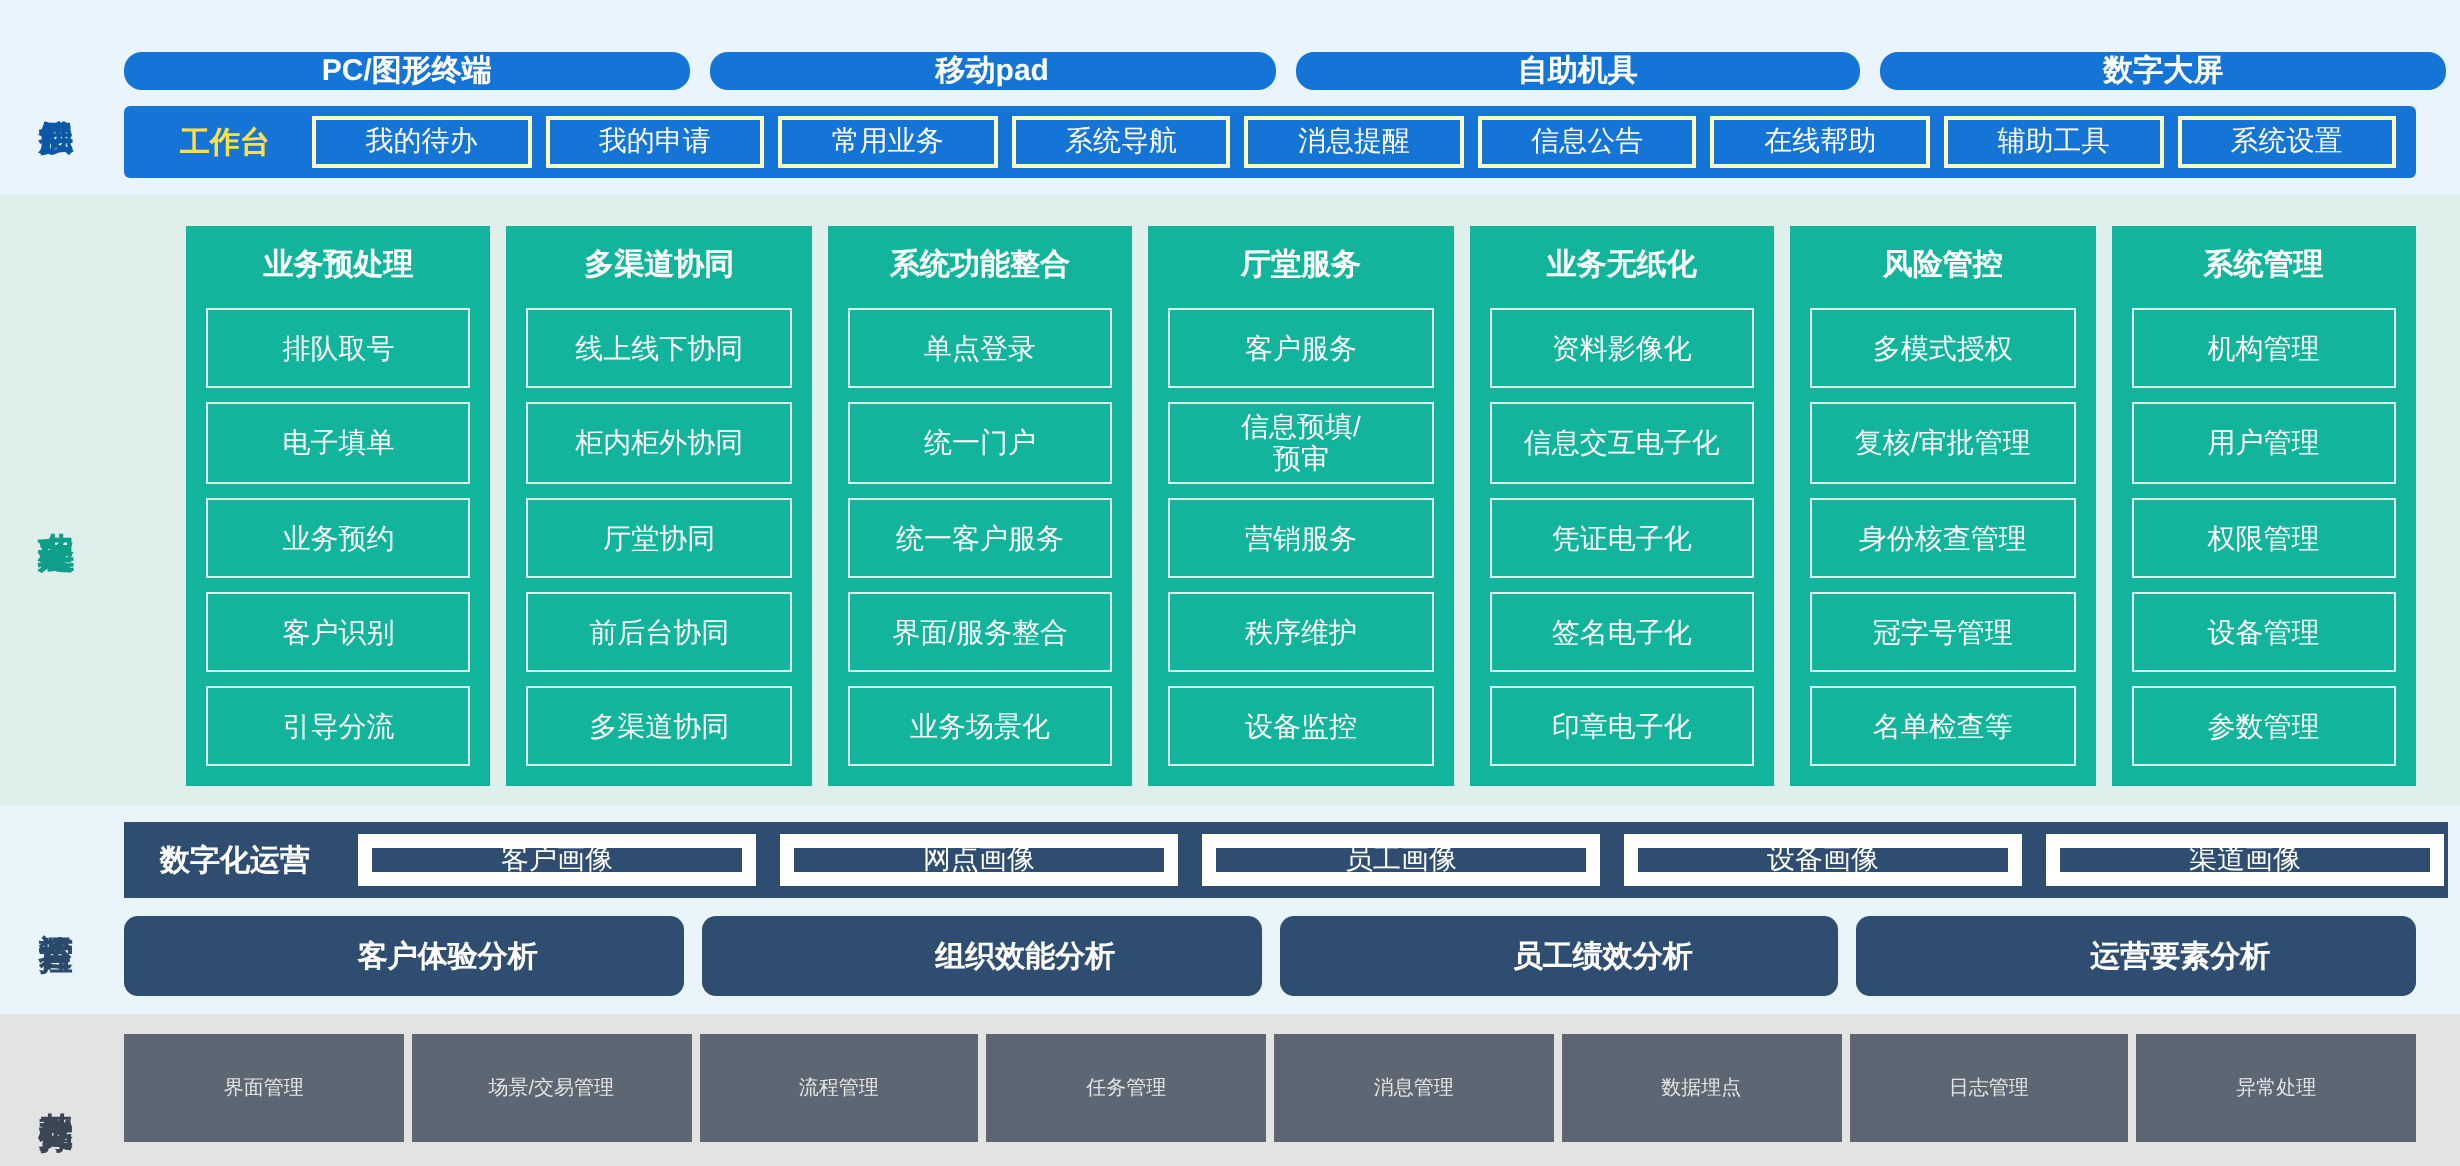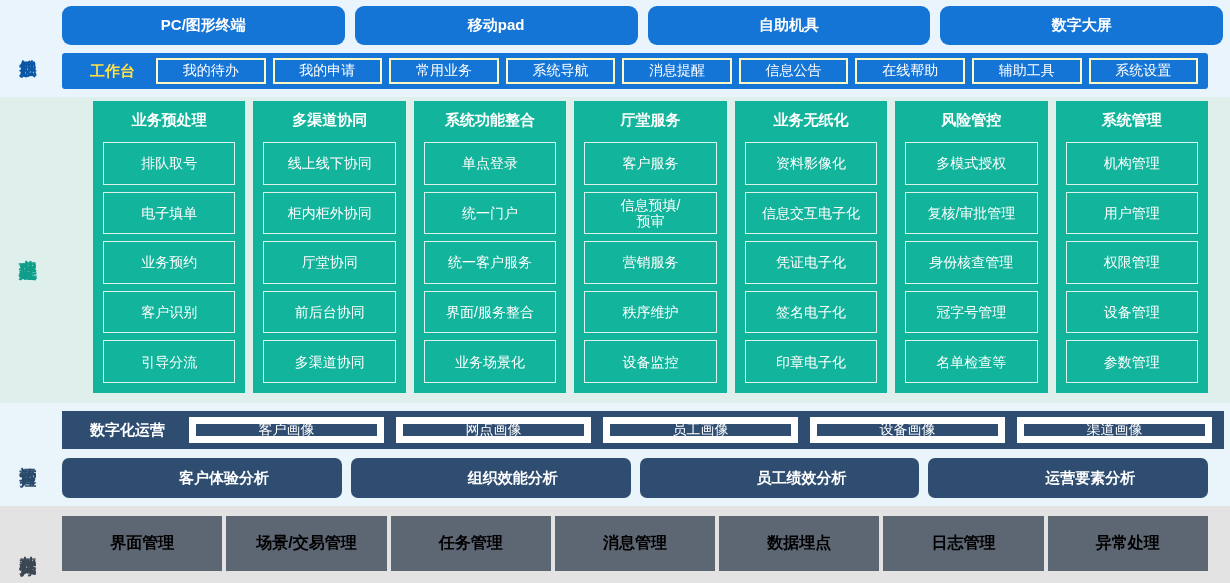--- a/index.html
+++ b/index.html
@@ -18,42 +18,42 @@
     display: flex; align-items: center; justify-content: center;
     font-weight: bold; font-size: 17px; line-height: 1.12;
     writing-mode: vertical-rl; text-orientation: upright;
     letter-spacing: 1px;
   }
   .band-body { flex: 1 1 auto; display: flex; flex-direction: column; }
 
   
   .layer-contact { background: #eaf4fd; height: 97px; padding: 6px 0 8px 0; }
   .layer-contact .band-label { color: #0a58a6; }
-  .contact-top { display: flex; gap: 10px; padding: 0 7px 0 6px; height: 40px; }
+  .contact-top { display: flex; gap: 10px; padding: 0 7px 0 6px; height: 40px; align-items: flex-end; }
   .channel-pill {
     flex: 1 1 0; background: #1575d6; color: #ffffff;
     border-radius: 9px; display: flex; align-items: center; justify-content: center;
     font-weight: bold; font-size: 15px;
   }
   .contact-bottom {
     margin: 8px 22px 0 6px; background: #1575d6; border-radius: 3px;
     height: 36px; display: flex; align-items: center; gap: 7px; padding: 0 10px;
   }
   .workbench-title {
     color: #fde047; font-weight: bold; font-size: 15px;
     flex: 0 0 auto; padding: 0 14px 0 18px; white-space: nowrap;
   }
   .contact-chip {
     flex: 1 1 0; height: 26px; border: 2px solid #fef9c3; color: #ffffff;
     display: flex; align-items: center; justify-content: center;
     font-size: 14px; white-space: nowrap;
   }
 
   
-  .layer-business { background: #dff0ec; height: 335px; padding: 4px 0 10px 0; gap: 31px; }
+  .layer-business { background: #dff0ec; height: 335px; padding: 16px 0 10px 0; gap: 31px; }
   .layer-business .band-label { color: #0f9e8a; font-size: 18px; }
   .biz-cols { display: flex; gap: 8px; padding: 0 22px 0 6px; height: 100%; }
   .biz-col {
     flex: 1 1 0; background: #12b49b; padding: 8px 10px 10px 10px;
     display: flex; flex-direction: column; gap: 7px;
   }
   .biz-col-title {
     color: #ffffff; font-weight: bold; font-size: 15px; text-align: center;
     padding: 2px 0 5px 0; white-space: nowrap;
   }
@@ -62,21 +62,21 @@
     display: flex; align-items: center; justify-content: center;
     font-size: 14px; text-align: center; line-height: 1.15; padding: 0 2px;
     white-space: pre-line;
   }
 
   
   .layer-ops { background: #e9f4fb; height: 112px; padding: 8px 0 8px 0; }
   .layer-ops .band-label { color: #2a4a6b; }
   .ops-row1 {
     margin: 0 6px 0 6px; background: #2f4d70; height: 38px;
-    display: flex; align-items: center; gap: 12px; padding: 0 12px;
+    display: flex; align-items: center; gap: 12px; padding: 0 2px;
   }
   .ops-row1-title {
     color: #ffffff; font-weight: bold; font-size: 15px;
     flex: 0 0 auto; padding: 0 12px 0 16px; white-space: nowrap;
   }
   .ops-chip {
     flex: 1 1 0; height: 26px; border: 7px solid #ffffff; color: #ffffff;
     display: flex; align-items: center; justify-content: center; font-size: 14px;
   }
   .ops-row2 { display: flex; gap: 9px; margin: 9px 22px 0 6px; height: 40px; }
@@ -84,22 +84,22 @@
     flex: 1 1 0; background: #2f4d70; color: #ffffff; border-radius: 7px;
     display: flex; align-items: center; justify-content: center;
     font-weight: bold; font-size: 15px; padding-left: 44px;
   }
 
   
   .layer-base { background: #e3e3e3; height: 82px; padding: 10px 0 12px 0; }
   .layer-base .band-label { color: #3b4654; }
   .base-row { display: flex; gap: 4px; padding: 0 22px 0 6px; height: 100%; }
   .base-chip {
-    flex: 1 1 0; background: #5d6673; color: #000000;
-    display: flex; align-items: center; justify-content: center; font-size: 16px; font-weight: bold;
+    flex: 1 1 0; background: #5d6673; color: #e5e5e5;
+    display: flex; align-items: center; justify-content: center; font-size: 10px;
   }
 </style>
 </head>
 <body>
 
 <div id="diagram">
 
   <section class="band layer-contact">
     <div class="band-label">接触层</div>
     <div class="band-body">
@@ -217,20 +217,21 @@
       </div>
     </div>
   </section>
 
   <section class="band layer-base">
     <div class="band-label">基础支撑</div>
     <div class="band-body">
       <div class="base-row">
         <div class="base-chip">界面管理</div>
         <div class="base-chip">场景/交易管理</div>
+        <div class="base-chip">流程管理</div>
         <div class="base-chip">任务管理</div>
         <div class="base-chip">消息管理</div>
         <div class="base-chip">数据埋点</div>
         <div class="base-chip">日志管理</div>
         <div class="base-chip">异常处理</div>
       </div>
     </div>
   </section>
 
 </div>

